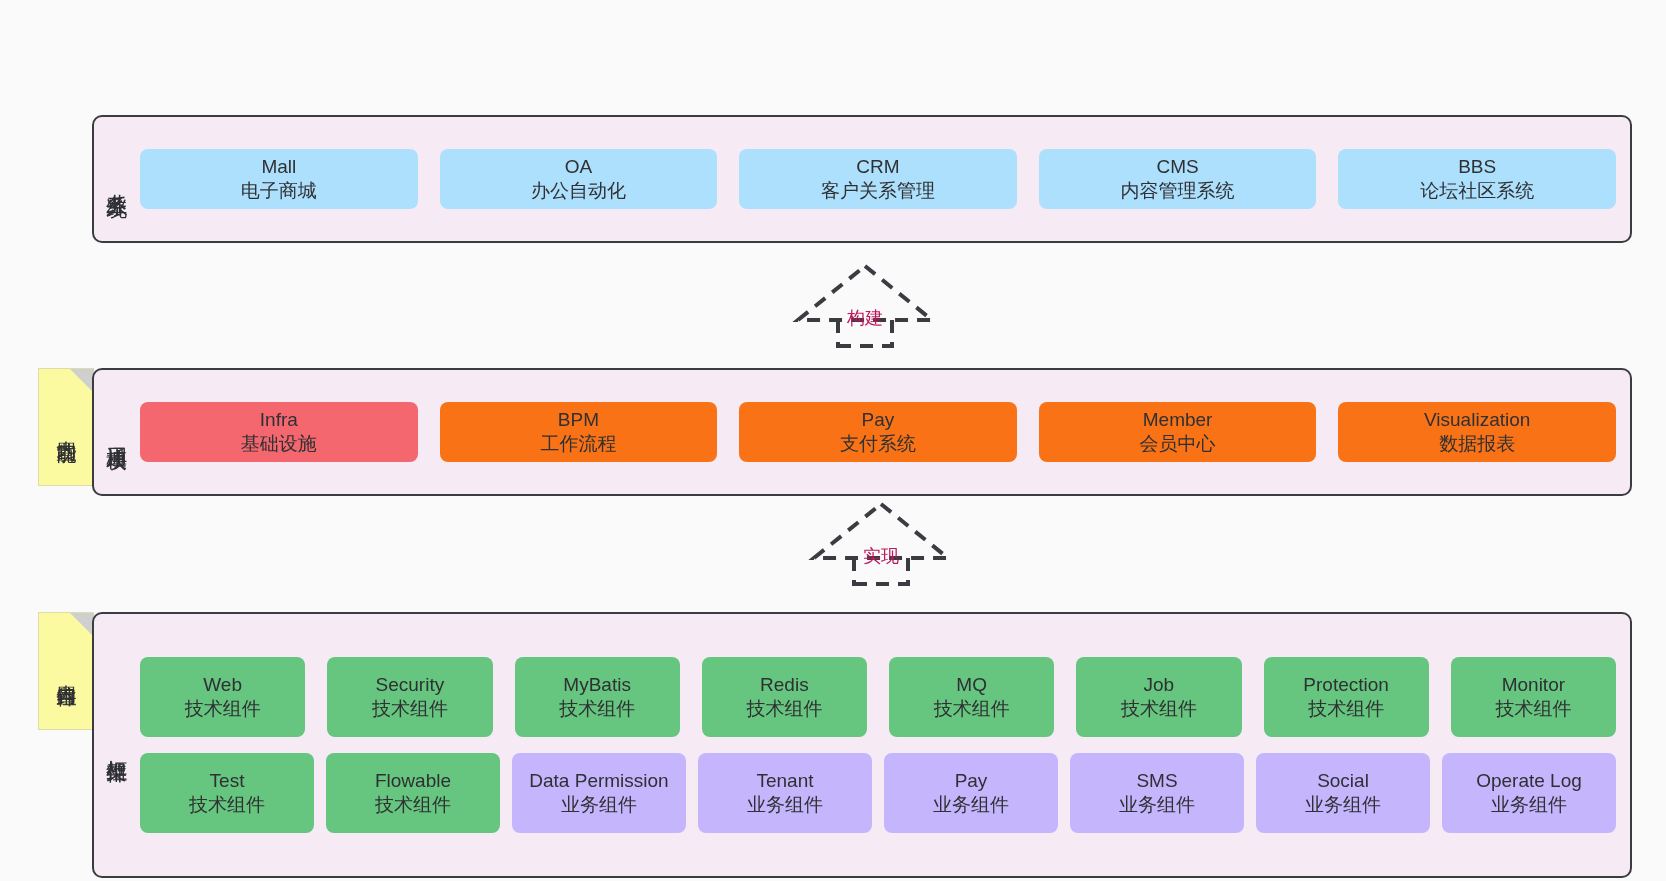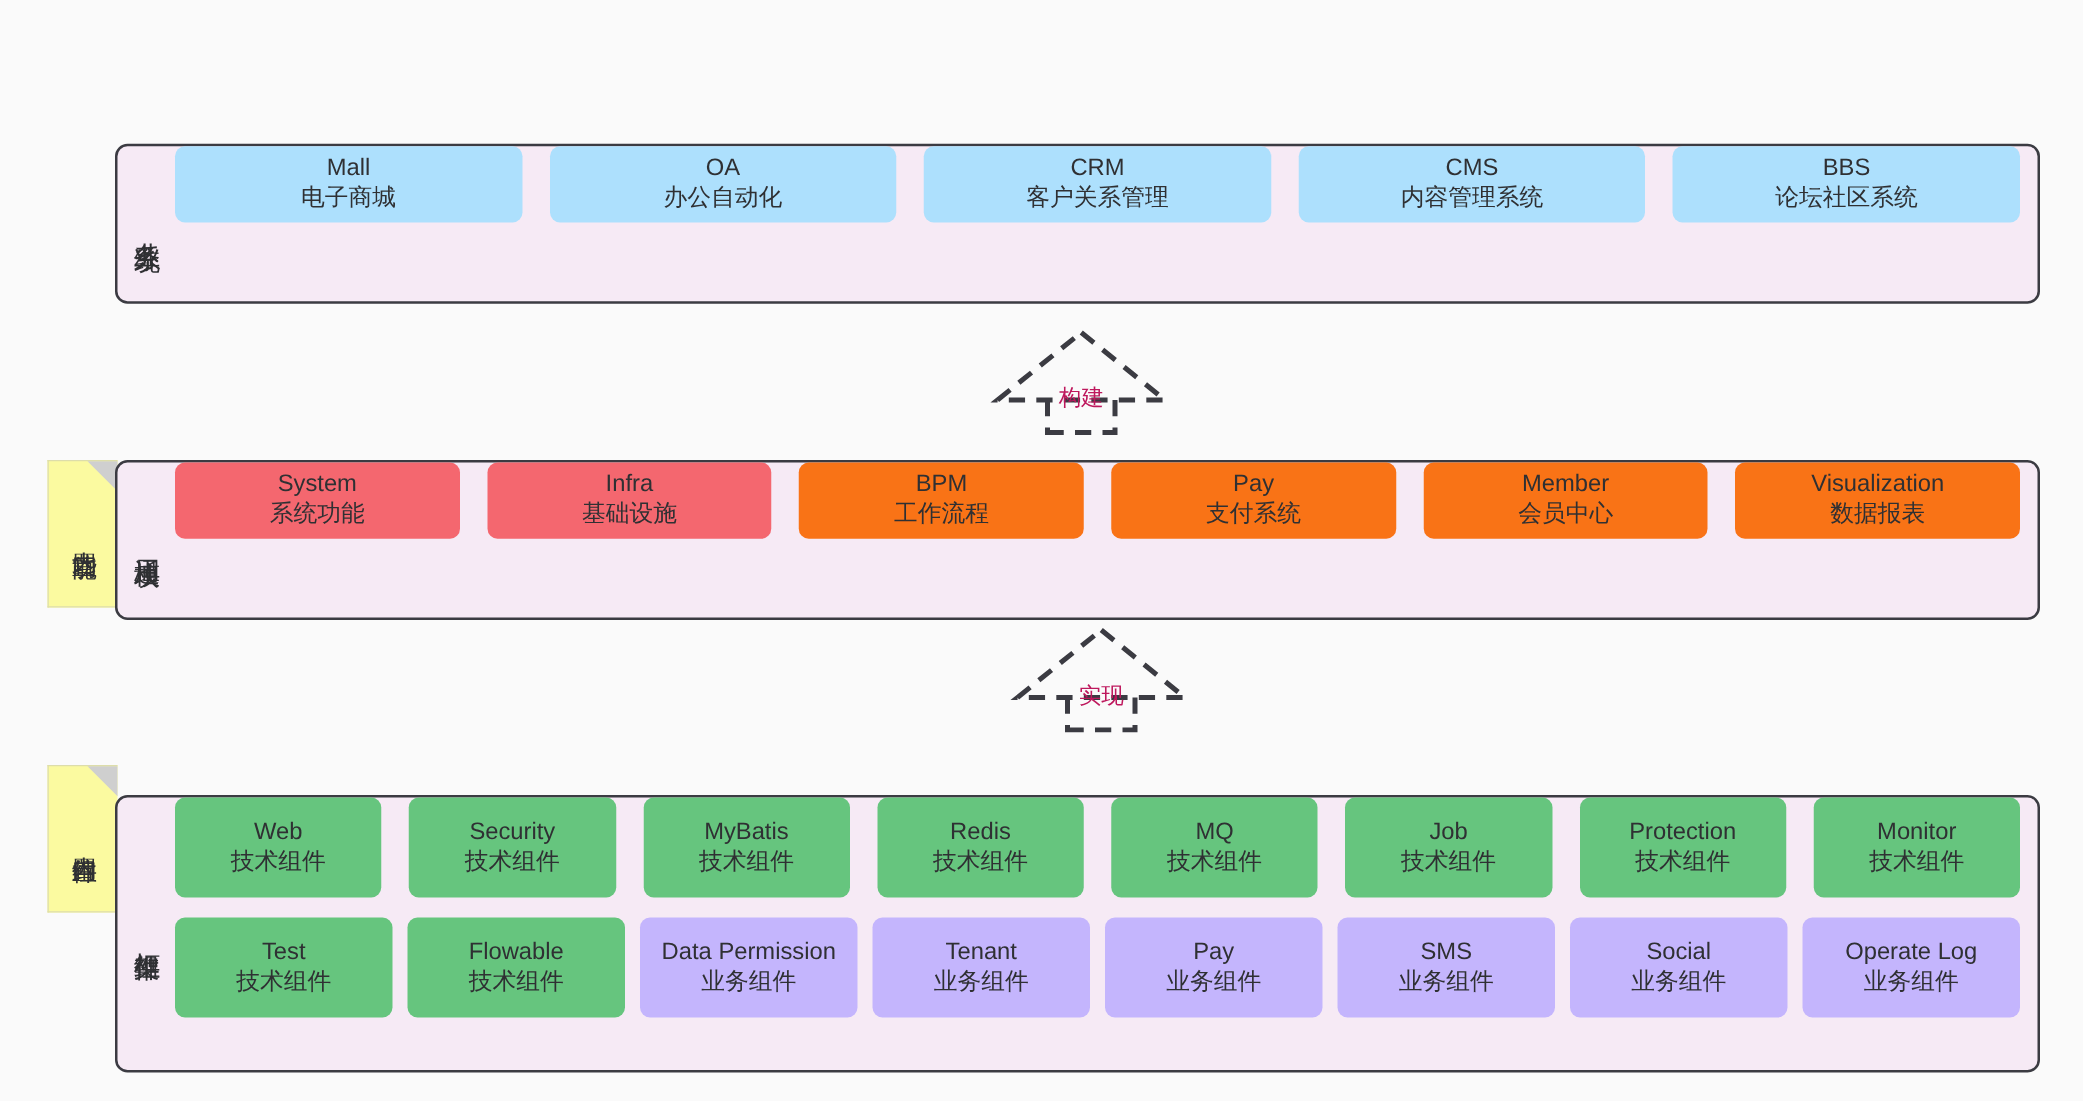--- a/index.html
+++ b/index.html
@@ -44,21 +44,21 @@
     writing-mode: vertical-rl;
     text-orientation: upright;
     color: #2f3033;
     user-select: none;
   }
 
   .band-body {
     flex: 1 1 auto;
     display: flex;
     flex-direction: column;
-    justify-content: flex-start;
+    justify-content: center;
     gap: 16px;
     padding: 0 14px 0 0;
   }
 
   .row {
     display: flex;
     gap: 22px;
     align-items: stretch;
   }
 
@@ -178,24 +178,20 @@
 
   <div class="note" style="left:38px; top:368px; width:56px; height:118px;">
     <span class="note-text">内置功能</span>
   </div>
 
   <div class="band" style="left:92px; top:368px; width:1540px; height:128px;">
     <div class="band-title">通用模块</div>
     <div class="band-body">
       <div class="row">
         <div class="cell c-red">
-          <span class="t1">System</span>
-          <span class="t2">系统功能</span>
-        </div>
-        <div class="cell c-red">
           <span class="t1">Infra</span>
           <span class="t2">基础设施</span>
         </div>
         <div class="cell c-pink">
           <span class="t1">BPM</span>
           <span class="t2">工作流程</span>
         </div>
         <div class="cell c-pink">
           <span class="t1">Pay</span>
           <span class="t2">支付系统</span>
@@ -217,21 +213,21 @@
       <path d="M73 4 L140 58 L6 58 Z" fill="none" stroke="#3b3b42" stroke-width="4" stroke-dasharray="13,9" stroke-linecap="butt"></path>
       <path d="M46 58 L46 86 M100 58 L100 86 M46 84 L100 84" fill="none" stroke="#3b3b42" stroke-width="4" stroke-dasharray="13,9"></path>
     </svg>
     <span class="conn-label" style="top:44px;">实现</span>
   </div>
 
   <div class="note" style="left:38px; top:612px; width:56px; height:118px;">
     <span class="note-text">内置组件</span>
   </div>
 
-  <div class="band" style="left:92px; top:636px; width:1540px; height:222px;">
+  <div class="band" style="left:92px; top:612px; width:1540px; height:266px;">
     <div class="band-title">框架组件</div>
     <div class="band-body">
 
       <div class="row" style="height:80px;">
         <div class="cell c-green">
           <span class="t1">Web</span>
           <span class="t2">技术组件</span>
         </div>
         <div class="cell c-green">
           <span class="t1">Security</span>

